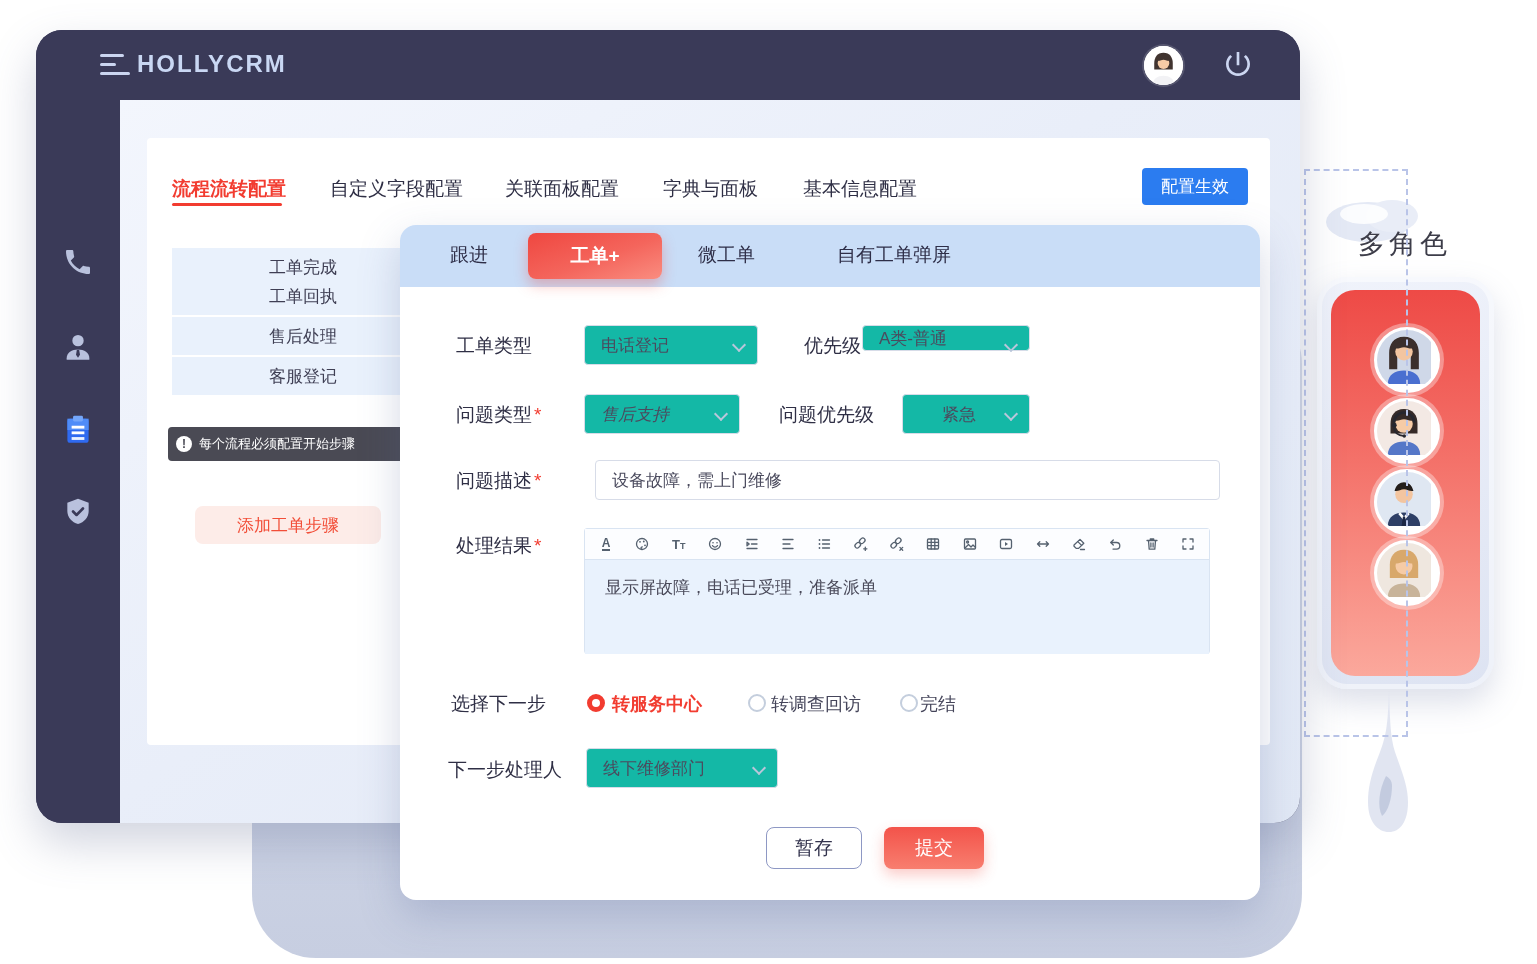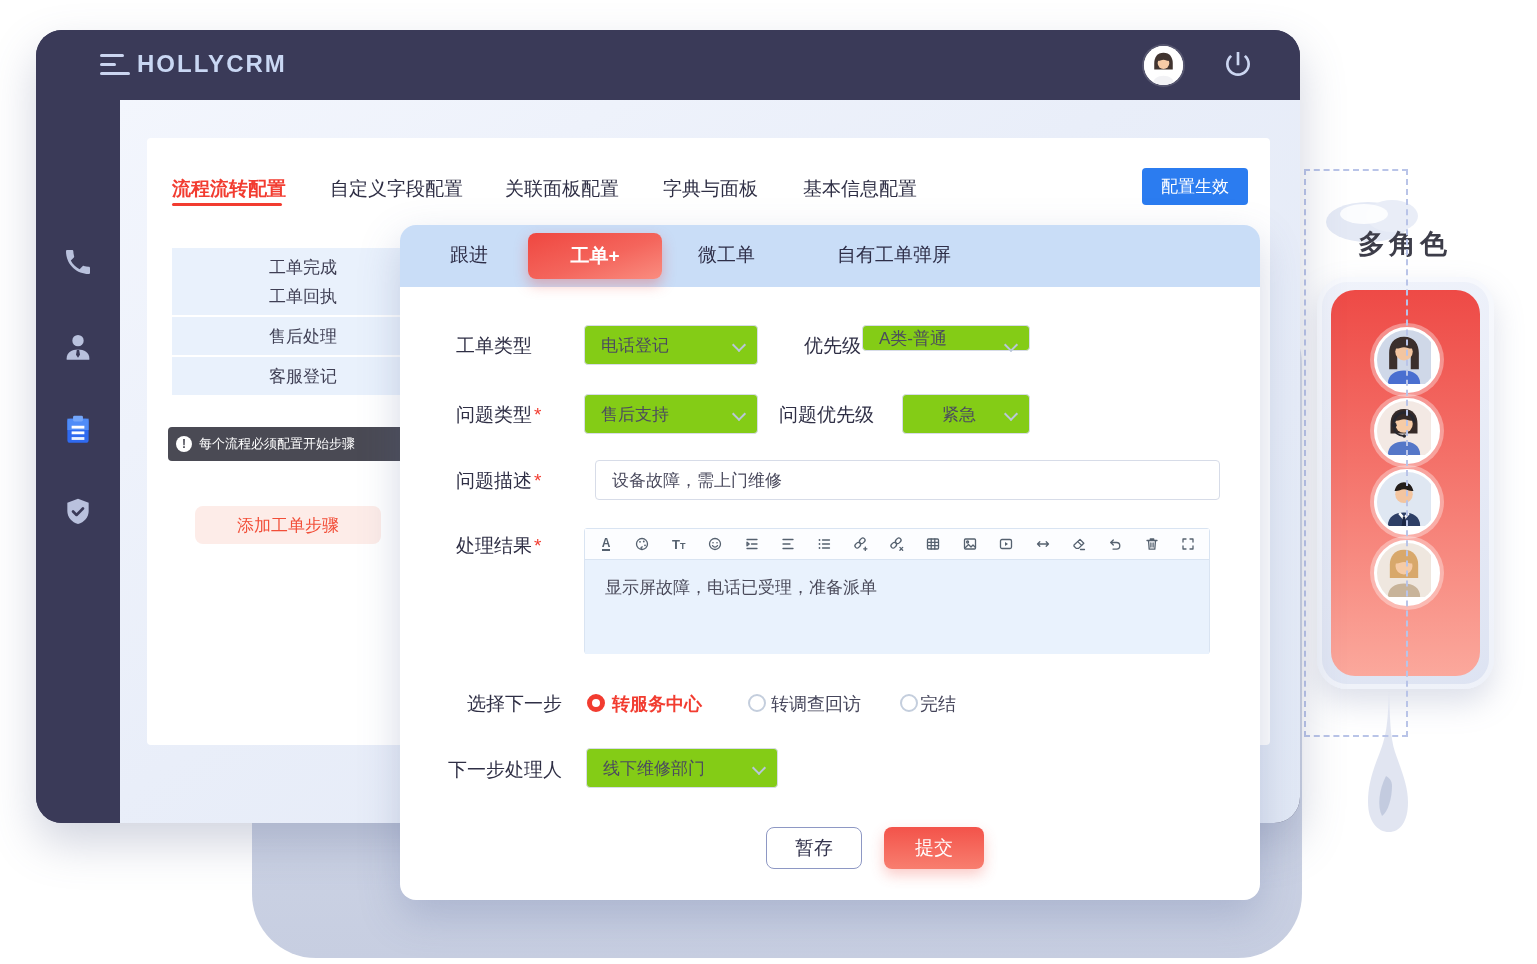--- a/index.html
+++ b/index.html
@@ -13,21 +13,21 @@
 
   
   #role-card{left:1317px;top:277px;width:177px;height:412px;border-radius:30px;
     background:linear-gradient(160deg,#f0f3fb,#dde3f2);
     box-shadow:inset 0 0 0 5px rgba(255,255,255,.5), 0 14px 30px rgba(120,130,170,.25);z-index:2;}
   #role-panel{left:1331px;top:290px;width:149px;height:386px;border-radius:24px;
     background:linear-gradient(180deg,#ee4a46 0%,#f4726a 45%,#fba89c 100%);z-index:3;}
   .role-avatar{width:60px;height:60px;border-radius:50%;left:1374px;overflow:hidden;
     border:3px solid #fff;box-shadow:0 0 0 4px rgba(255,255,255,.35);z-index:4;background:#fff;}
   #cloud-shape{left:1322px;top:192px;width:104px;height:52px;z-index:2;}
-  #multi-role-label{left:1358px;top:226px;font-size:27px;font-weight:bold;color:#3d3d49;
+  #multi-role-label{left:1358px;top:226px;font-size:27px;font-weight:normal;color:#3d3d49;
     letter-spacing:4px;z-index:5;text-shadow:0 1px 0 rgba(255,255,255,.6);}
   #dashed-frame{left:1304px;top:169px;width:100px;height:564px;
     border:2px dashed #b9c4e8;z-index:6;}
   #droplet{left:1352px;top:690px;width:70px;height:180px;z-index:2;}
 
   
   #app-window{left:36px;top:30px;width:1264px;height:793px;border-radius:26px;
     background:#3a3a58;box-shadow:0 20px 45px rgba(90,100,140,.28);z-index:7;}
   #app-header{left:36px;top:30px;width:1264px;height:70px;border-radius:26px 26px 0 0;
     background:#3a3a58;z-index:8;}
@@ -77,51 +77,51 @@
   .modal-tab{top:242px;font-size:19px;color:#2e2e48;z-index:13;cursor:pointer;}
   #modal-tab-1{left:450px;}
   #modal-tab-active{left:528px;top:233px;width:134px;height:46px;border-radius:8px;
     background:linear-gradient(160deg,#ef4740 0%,#f4655c 55%,#fa8d80 100%);
     box-shadow:0 6px 14px rgba(239,71,64,.35);color:#fff;font-weight:bold;font-size:19px;
     display:flex;align-items:center;justify-content:center;z-index:13;cursor:pointer;}
   #modal-tab-3{left:698px;}#modal-tab-4{left:837px;}
 
   .f-label{font-size:19px;color:#2f2f45;z-index:13;white-space:nowrap;margin-left:21px;}
   .f-label .req{color:#f23c30;margin-left:2px;}
-  .sel{background:#84cc16;border:1px solid #d7dce8;border-radius:4px;z-index:13;display:flex;
+  .sel{background:#14b8a6;border:1px solid #d7dce8;border-radius:4px;z-index:13;display:flex;
     align-items:center;font-size:17px;color:#4b4b5e;padding:0 30px 0 16px;box-sizing:border-box;cursor:pointer;}
   .sel .chev{position:absolute;right:13px;top:14px;width:8px;height:8px;
     border-right:2px solid #b9c6da;border-bottom:2px solid #b9c6da;transform:rotate(45deg);}
 
   #lbl-ticket-type{left:435px;top:333px;}
   #sel-ticket-type{left:584px;top:325px;width:174px;height:40px;}
   #lbl-priority{left:783px;top:333px;}
   #sel-priority{left:862px;top:325px;width:168px;height:26px;}
   #lbl-issue-type{left:435px;top:402px;}
-  #sel-issue-type{left:584px;top:394px;width:174px;height:40px;}
+  #sel-issue-type{left:584px;top:394px;width:156px;height:40px;font-style:italic;}
   #lbl-issue-priority{left:758px;top:402px;}
   #sel-issue-priority{left:902px;top:394px;width:128px;height:40px;justify-content:center;}
   #lbl-issue-desc{left:435px;top:468px;}
   #issue-desc-input{left:584px;top:460px;width:625px;height:40px;border:1px solid #d7dce8;border-radius:4px;
     font-size:17px;color:#4b4b5e;padding:0 16px;box-sizing:border-box;z-index:13;
     font-family:"Liberation Sans","DejaVu Sans",sans-serif;background:#fff;margin-left:11px;}
   #lbl-result{left:435px;top:533px;}
 
   #editor{left:584px;top:528px;width:626px;height:126px;z-index:13;border:1px solid #d9e4f2;border-radius:3px;box-sizing:border-box;}
   #editor-toolbar{height:31px;background:#fcfdff;border-bottom:1px solid #d9e4f2;display:flex;
     align-items:center;padding:0 12px;box-sizing:border-box;justify-content:space-between;}
   .ti{width:18px;height:18px;display:flex;align-items:center;justify-content:center;cursor:pointer;}
   .ti svg{stroke:#55616f;fill:none;stroke-width:1.3;stroke-linecap:round;stroke-linejoin:round;}
   .ti .fA{font-size:12px;font-weight:bold;color:#55616f;border-bottom:2px solid #55616f;line-height:11px;}
   .ti .fT{font-size:13px;font-weight:bold;color:#55616f;}
   .ti .fT small{font-size:9px;}
   #editor-content{height:94px;background:#e9f2fd;padding:16px 20px;box-sizing:border-box;
     font-size:17px;color:#4a4a5a;cursor:text;}
 
-  #lbl-next-step{left:446px;top:691px;}
+  #lbl-next-step{left:430px;top:691px;}
   .radio{width:18px;height:18px;border-radius:50%;box-sizing:border-box;z-index:13;cursor:pointer;background:#fff;}
   .radio.on{border:5px solid #f23c30;}
   .radio.off{border:2px solid #c4cedd;}
   .radio-label{font-size:18px;color:#45455a;z-index:13;cursor:pointer;}
   #radio-1{left:587px;top:694px;}
   #radio-label-1{left:612px;top:692px;color:#f23c30;font-weight:bold;}
   #radio-2{left:748px;top:694px;}
   #radio-label-2{left:771px;top:692px;}
   #radio-3{left:900px;top:694px;}
   #radio-label-3{left:920px;top:692px;}

